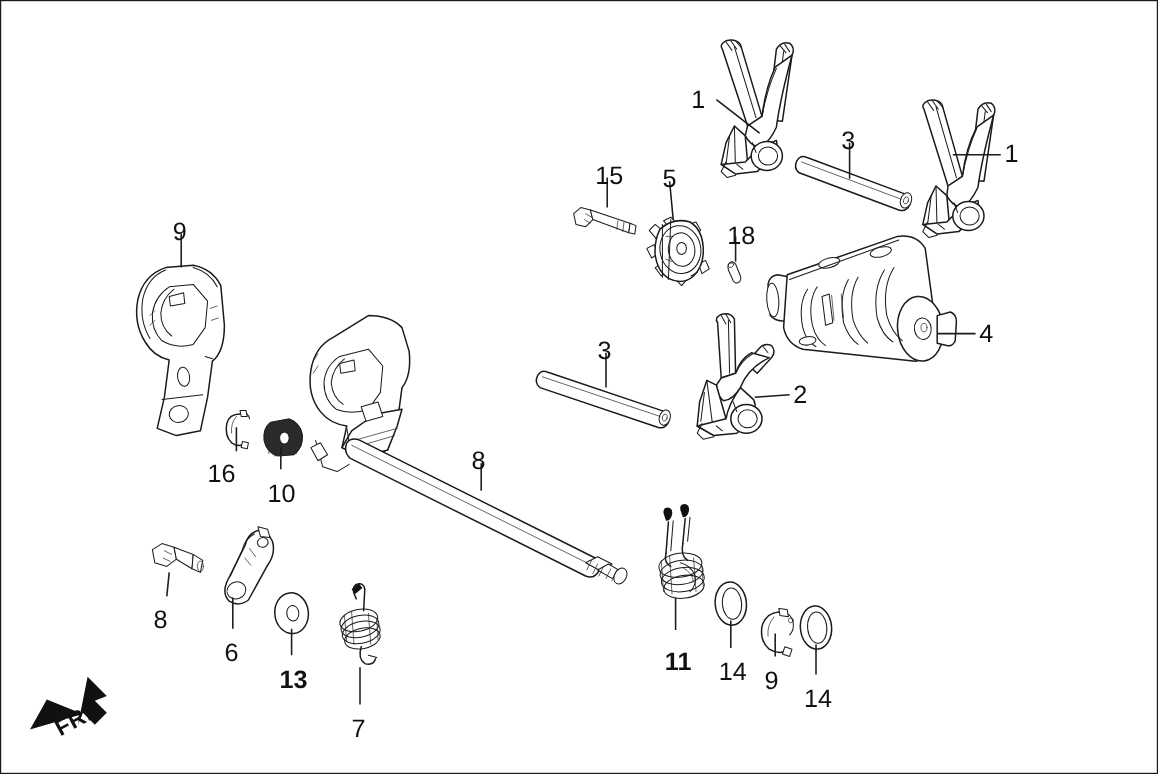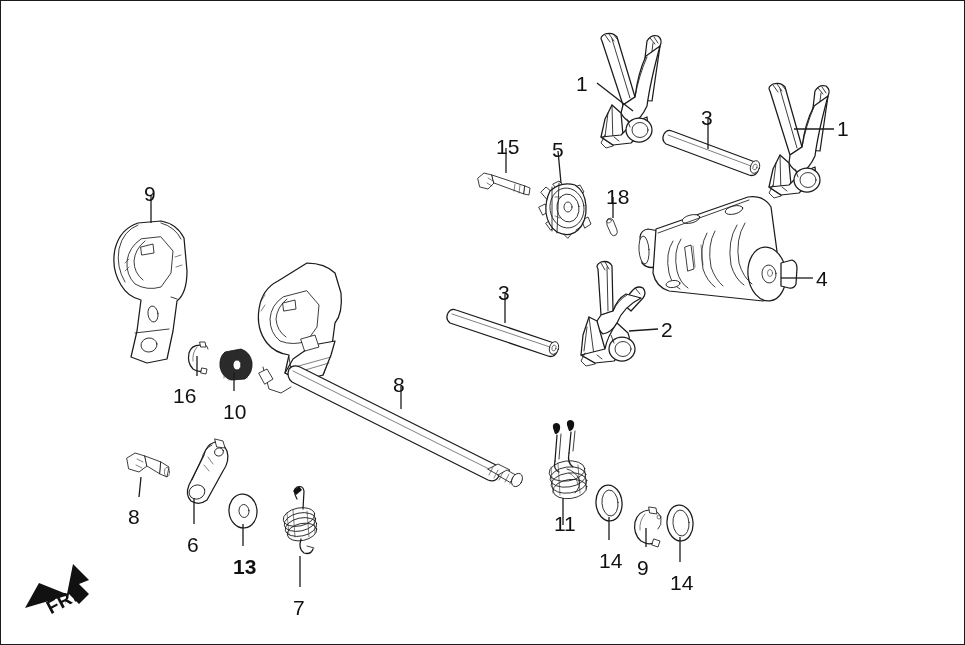--- a/index.html
+++ b/index.html
@@ -438,21 +438,21 @@
       <span class="callout-text" style="left: 143px; top: 182px;">9</span>
       <span class="callout-text" style="left: 497px; top: 281px;">3</span>
       <span class="callout-text" style="left: 660px; top: 318px;">2</span>
       <span class="callout-text" style="left: 172px; top: 384px;">16</span>
       <span class="callout-text" style="left: 222px; top: 400px; text-align: center;">10</span>
       <span class="callout-text" style="left: 392px; top: 373px;">8</span>
       <span class="callout-text" style="left: 127px; top: 505px;">8</span>
       <span class="callout-text" style="left: 186px; top: 533px;">6</span>
       <span class="callout-text" style="left: 232px; top: 555px; font-weight: bold;">13</span>
       <span class="callout-text" style="left: 292px; top: 596px;">7</span>
-      <span class="callout-text" style="left: 553px; top: 512px;">11</span>
+      <span class="callout-text" style="left: 553px; top: 540px; font-weight: bold;">11</span>
       <span class="callout-text" style="left: 598px; top: 549px;">14</span>
       <span class="callout-text" style="left: 636px; top: 556px;">9</span>
       <span class="callout-text" style="left: 669px; top: 571px;">14</span>
     </div>
 
   <span class="fr-label" style="left:52px; top:596px;">FR.</span>
 
 </div>
 
 </body></html>

